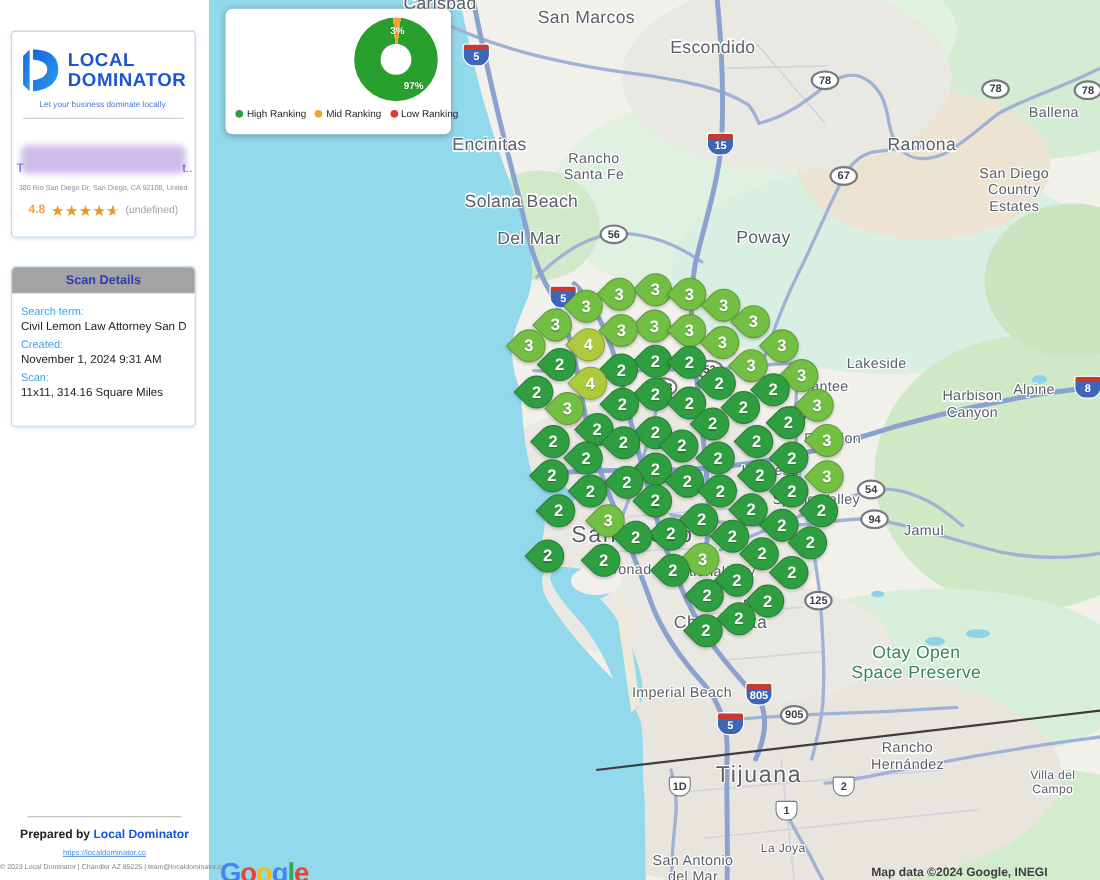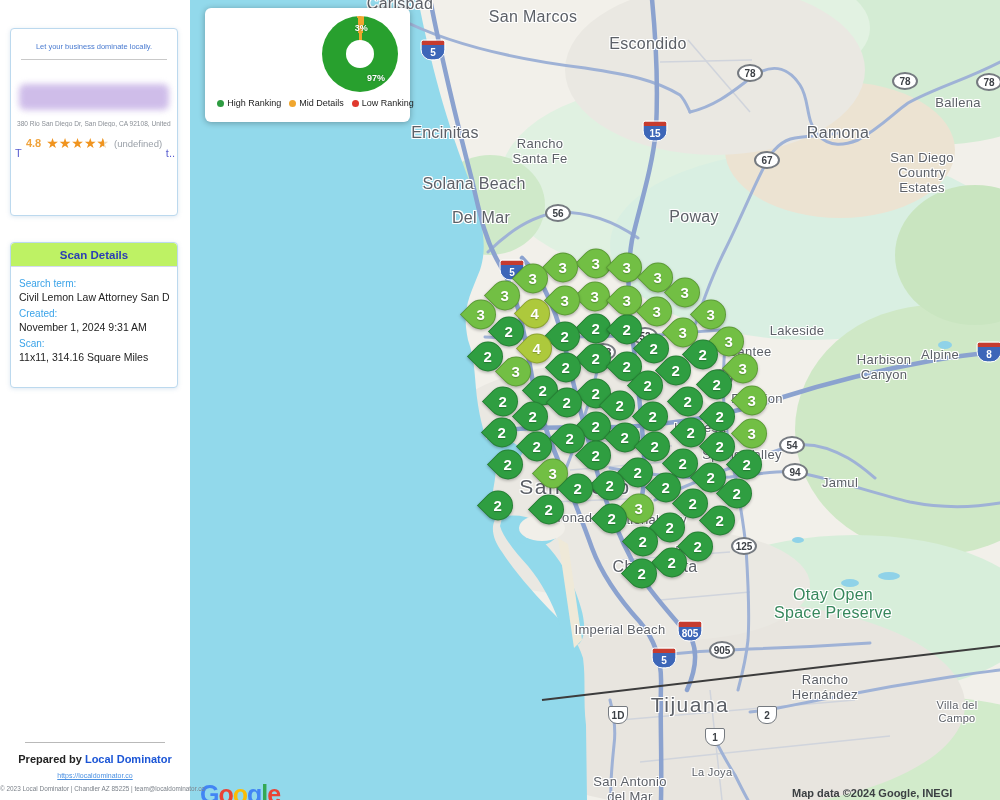--- a/index.html
+++ b/index.html
@@ -20,21 +20,21 @@
   .biz-address { margin-top:10px; text-align:center; font-size:6.6px; color:#8a8f96; white-space:nowrap; overflow:hidden; }
   .rating-row { display:flex; align-items:center; justify-content:center; gap:5px; margin-top:9px; }
   .rating-num { color:#f0a33c; font-size:11px; font-weight:bold; }
   .stars { display:flex; font-size:14px; color:#f0941f; line-height:14px; }
   .star { position:relative; }
   .star.half .base { color:#edd9b6; }
   .star.half .fill { position:absolute; left:0; top:0; width:58%; overflow:hidden; color:#f0941f; }
   .rating-suffix { font-size:9.5px; color:#9aa0a8; }
 
   .card-scan { top:242px; height:146px; }
-  .scan-header { background:#bef264; border-bottom:1px solid #d4daf2; border-radius:4px 4px 0 0; text-align:center; padding:6px 0 5px; font-size:11.5px; font-weight:bold; color:#2b3db5; }
+  .scan-header { background:#a3a3a3; border-bottom:1px solid #d4daf2; border-radius:4px 4px 0 0; text-align:center; padding:6px 0 5px; font-size:11.5px; font-weight:bold; color:#2b3db5; }
   .scan-body { padding:6px 8px; }
   .scan-label { font-size:10px; color:#3ba3e8; margin-top:5px; }
   .scan-value { font-size:10.5px; color:#222; margin-top:2px; white-space:nowrap; overflow:hidden; }
 
   .side-footer { position:absolute; left:0; right:0; bottom:8px; text-align:center; }
   .foot-divider { border:none; border-top:1px solid #b9b9b9; margin:0 25px 10px; }
   .prepared { font-size:11px; color:#222; font-weight:bold; }
   .prepared .brand { color:#1b55d6; }
   .foot-link { display:block; margin-top:7px; font-size:7px; color:#4a90e2; text-decoration:underline; }
   .foot-copy { margin-top:6px; font-size:6.4px; color:#7c828a; white-space:nowrap; }
@@ -80,20 +80,37 @@
   .legend-dot { width:7px; height:7px; border-radius:50%; flex:none; }
 </style>
 </head>
 <body>
 
 <div class="app">
 
   <div class="sidebar">
 
     <div class="card card-biz">
+      <div class="logo-row">
+        <svg class="logo-mark" viewBox="0 0 36 42">
+          <defs>
+              <linearGradient id="lg" x1="0" y1="0" x2="1" y2="1">
+            <stop offset="0" stop-color="#1565d8"></stop>
+                <stop offset="1" stop-color="#2b9cf2"></stop>
+          </linearGradient>
+            </defs>
+          <path d="M8 2 L8 40 L2 34 L2 8 Z" fill="url(#lg)"></path>
+          <path d="M11 2 C28 2 34 10 34 20 C34 31 26 39 11 40 L11 30 C20 29 24 25 24 20 C24 14 19 12 11 11 Z" fill="url(#lg)"></path>
+          <path d="M11 16 C16 17 18 18 18 20 C18 23 15 24 11 25 Z" fill="#fff"></path>
+        </svg>
+        <div class="logo-text">
+          <div>LOCAL</div>
+          <div>DOMINATOR</div>
+        </div>
+      </div>
       <div class="tagline">Let your business dominate locally.</div>
       <hr class="biz-divider">
       <div class="blur-band"></div>
       <div class="blur-letters">
         <span>T</span>
         <span>t..</span>
       </div>
       <div class="biz-address">380 Rio San Diego Dr, San Diego, CA 92108, United Stat</div>
       <div class="rating-row">
         <span class="rating-num">4.8</span>
@@ -659,21 +676,21 @@
         <div class="donut-label high">97%</div>
       </div>
     </div>
     <div class="legend" id="legend">
         <div class="legend-item">
           <span class="legend-dot" style="background: rgb(46, 156, 65);"></span>
           <span>High Ranking</span>
         </div>
         <div class="legend-item">
           <span class="legend-dot" style="background: rgb(240, 166, 46);"></span>
-          <span>Mid Details</span>
+          <span>Mid Ranking</span>
         </div>
         <div class="legend-item">
           <span class="legend-dot" style="background: rgb(224, 57, 46);"></span>
           <span>Low Ranking</span>
         </div>
       </div>
   </div>
 
 </div>
 

